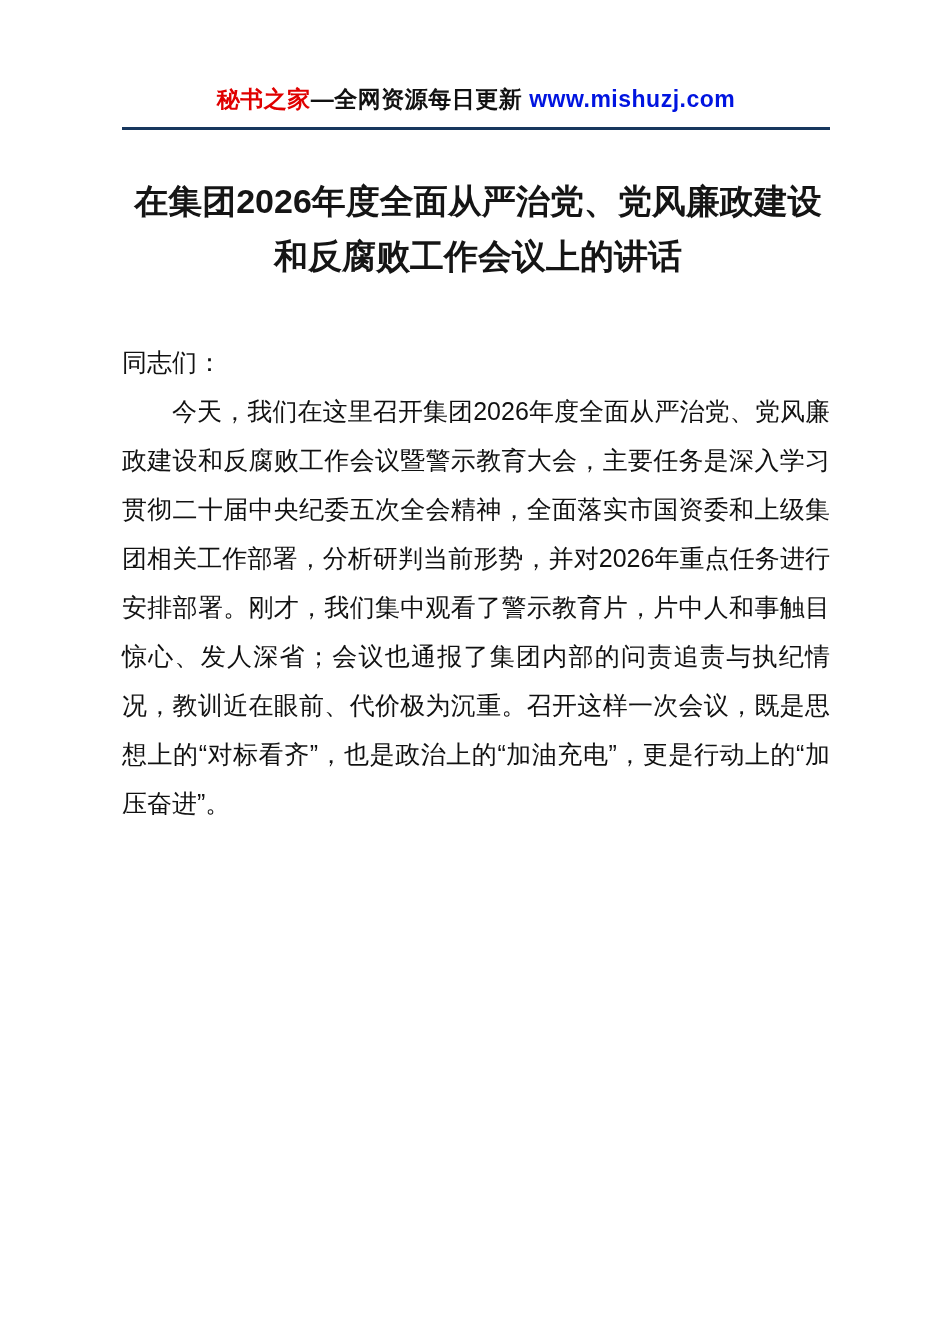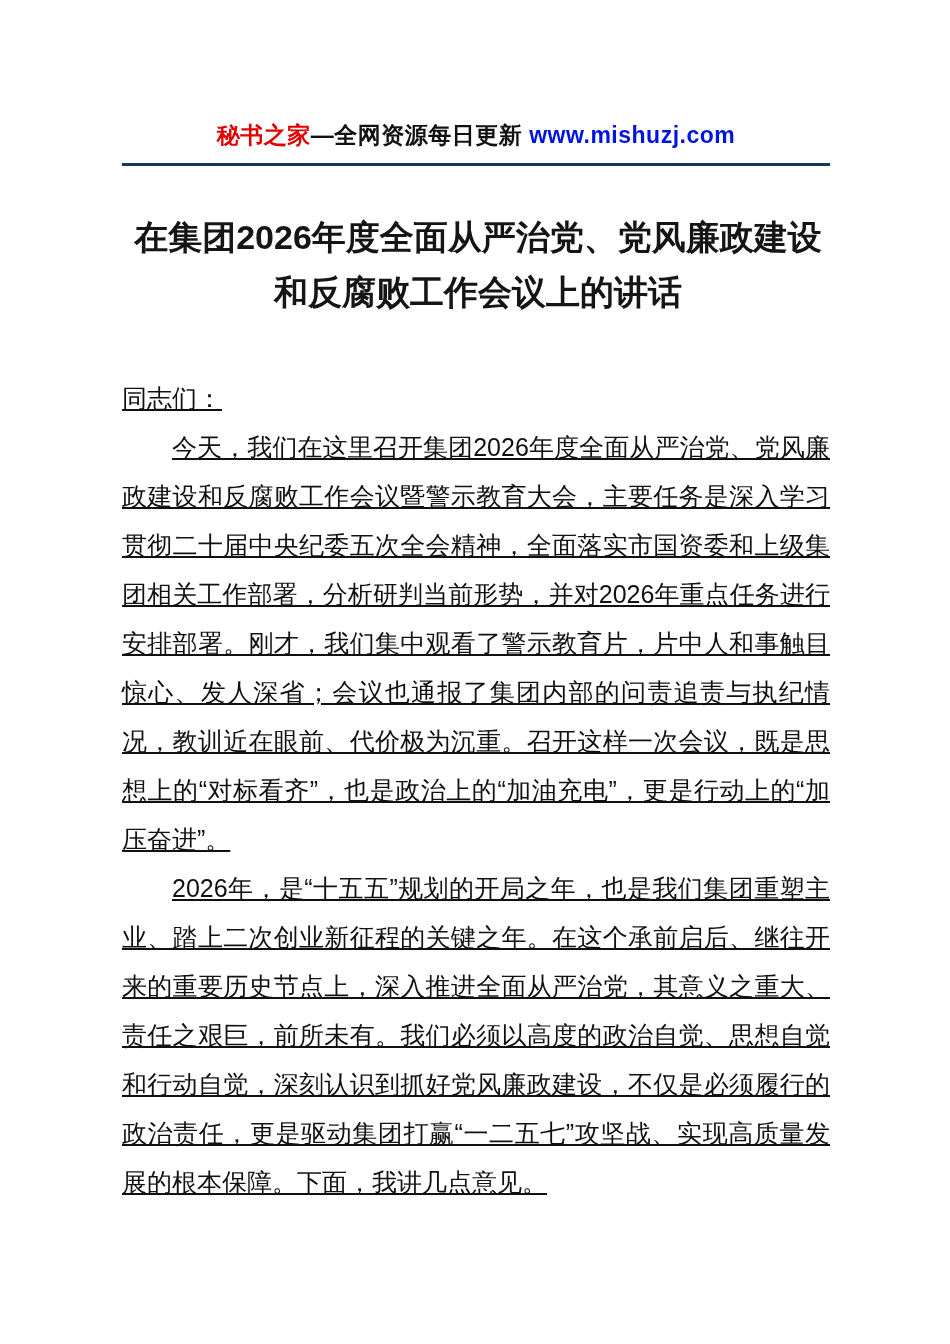--- a/index.html
+++ b/index.html
@@ -16,21 +16,20 @@
       height: 1344px;
       padding: 84px 120px 0 122px;
       background: #ffffff;
     }
     .site-header {
       text-align: center;
       font-size: 23px;
       font-weight: bold;
       white-space: nowrap;
       letter-spacing: 0.5px;
-      margin-top: 36px;
     }
     .site-name { color: #e00000; }
     .tagline { color: #111111; }
     .site-url { color: #0014e0; text-decoration: none; }
     .header-divider {
       height: 3px;
       background: #17375e;
       margin-top: 12px;
       margin-bottom: 44px;
       border: none;
@@ -39,21 +38,20 @@
       font-size: 34px;
       font-weight: bold;
       color: #151515;
       text-align: center;
       line-height: 1.62;
       margin: 0 4px 54px 8px;
     }
     .doc-body {
       font-size: 25px;
       color: #111111;
-      text-decoration: underline;
     }
     .salutation {
       line-height: 49px;
       text-align: left;
     }
     .paragraph {
       line-height: 49px;
       text-align: justify;
       text-indent: 2em;
     }
@@ -67,16 +65,15 @@
     <span class="site-name">秘书之家</span><span class="tagline">—全网资源每日更新 </span><a class="site-url">www.mishuzj.com</a>
   </div>
 
   <hr class="header-divider">
 
   <h1 class="doc-title">在集团2026年度全面从严治党、党风廉政建设和反腐败工作会议上的讲话</h1>
 
   <div class="doc-body">
     <p class="salutation">同志们：</p>
     <p class="paragraph">今天，我们在这里召开集团2026年度全面从严治党、党风廉政建设和反腐败工作会议暨警示教育大会，主要任务是深入学习贯彻二十届中央纪委五次全会精神，全面落实市国资委和上级集团相关工作部署，分析研判当前形势，并对2026年重点任务进行安排部署。刚才，我们集中观看了警示教育片，片中人和事触目惊心、发人深省；会议也通报了集团内部的问责追责与执纪情况，教训近在眼前、代价极为沉重。召开这样一次会议，既是思想上的“对标看齐”，也是政治上的“加油充电”，更是行动上的“加压奋进”。</p>
-    <p class="paragraph">2026年，是“十五五”规划的开局之年，也是我们集团重塑主业、踏上二次创业新征程的关键之年。在这个承前启后、继往开来的重要历史节点上，深入推进全面从严治党，其意义之重大、责任之艰巨，前所未有。我们必须以高度的政治自觉、思想自觉和行动自觉，深刻认识到抓好党风廉政建设，不仅是必须履行的政治责任，更是驱动集团打赢“一二五七”攻坚战、实现高质量发展的根本保障。下面，我讲几点意见。</p>
   </div>
 
 </div>
 
 </body></html>

